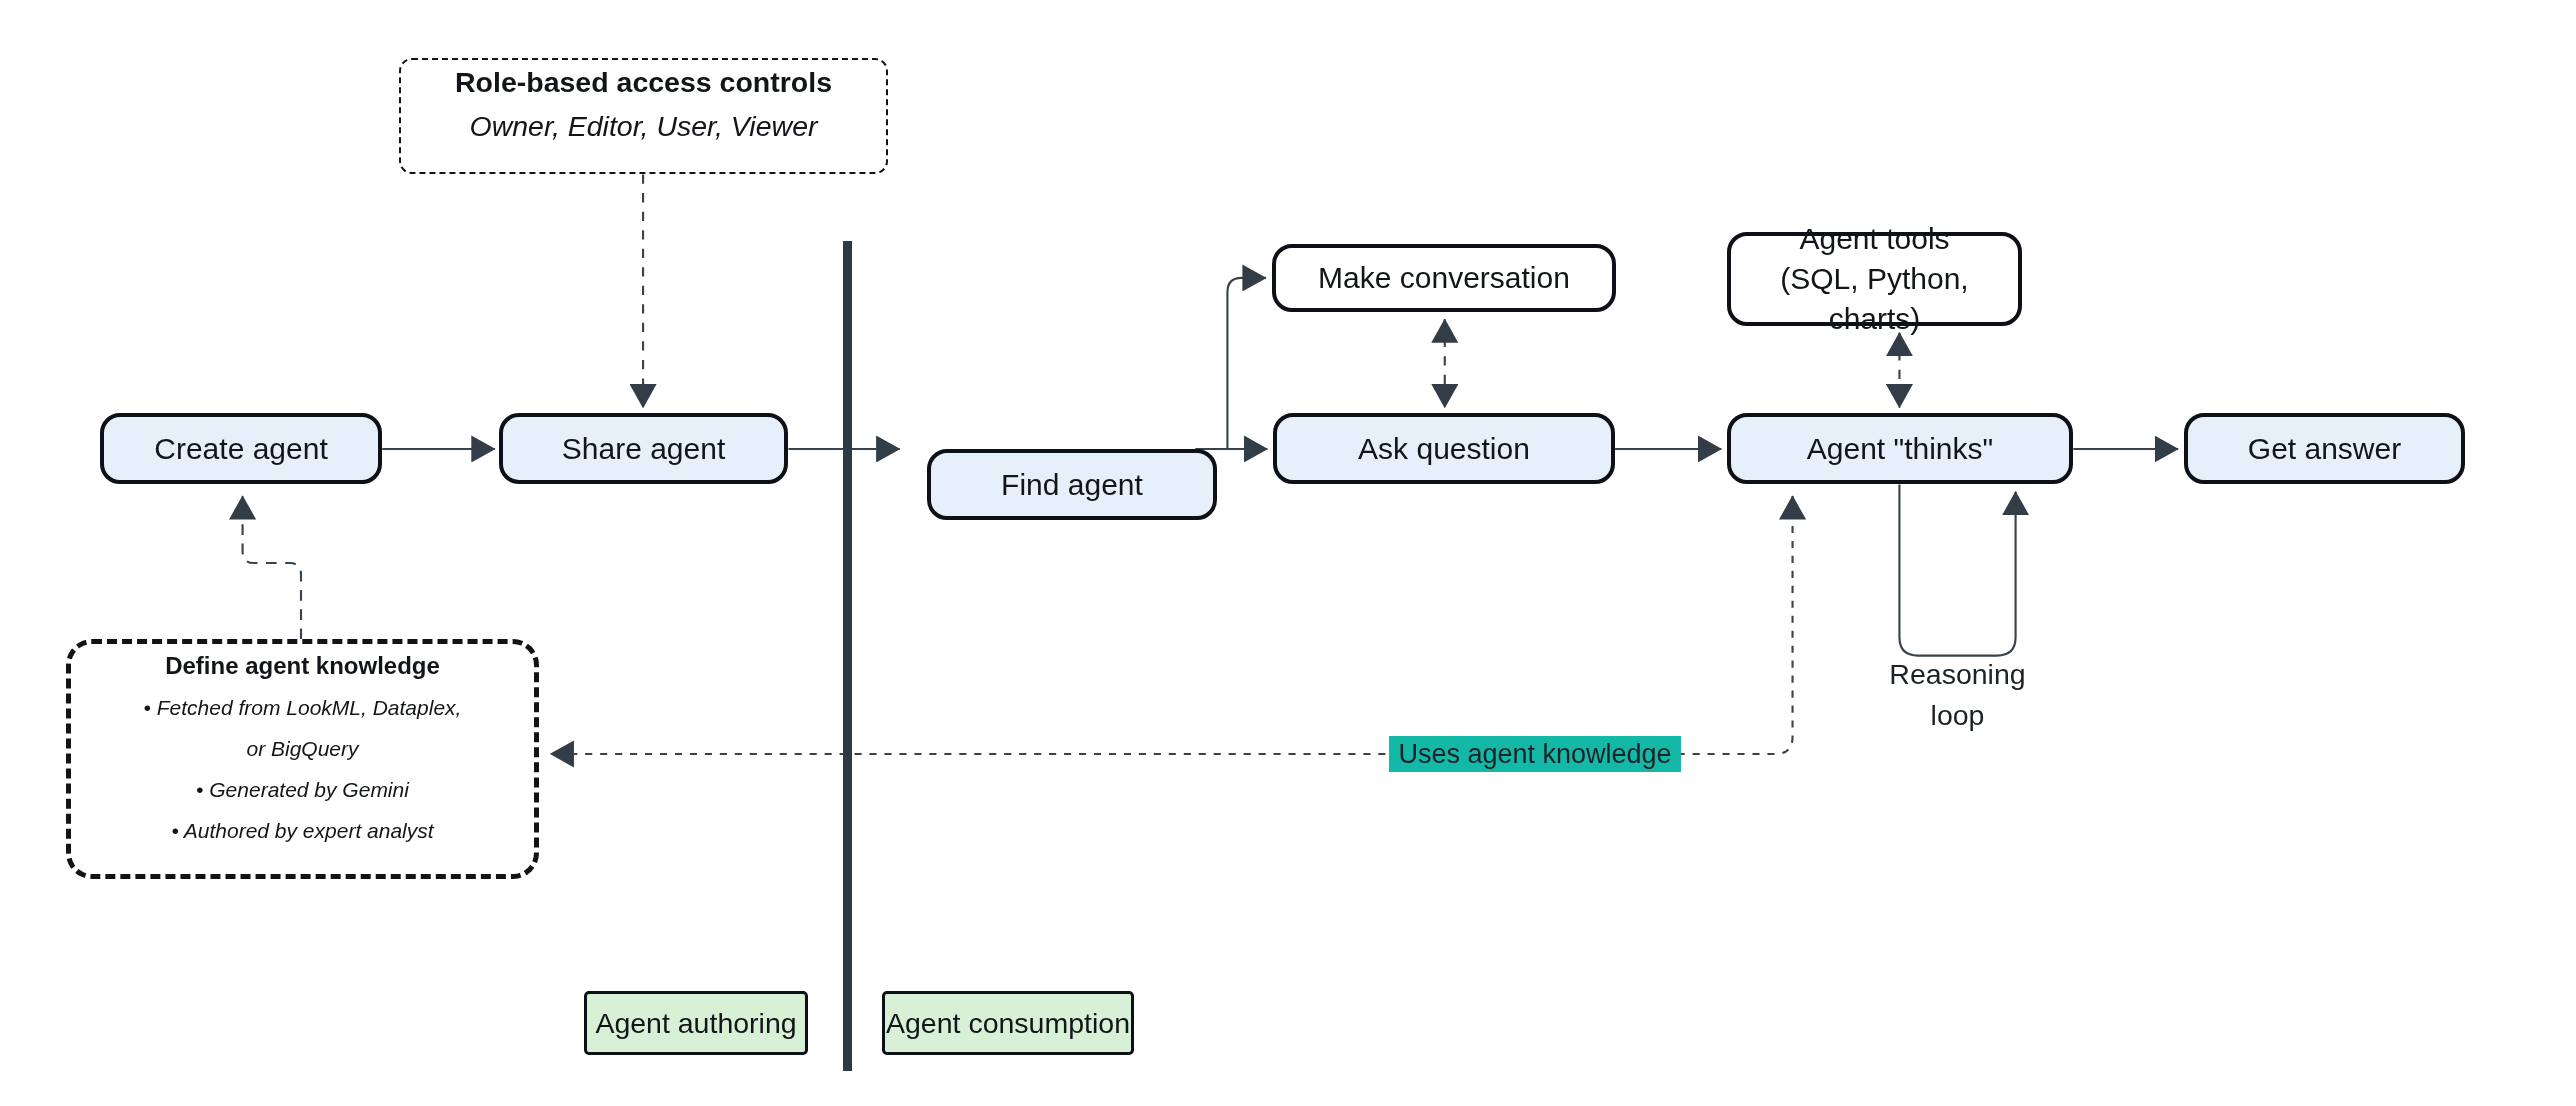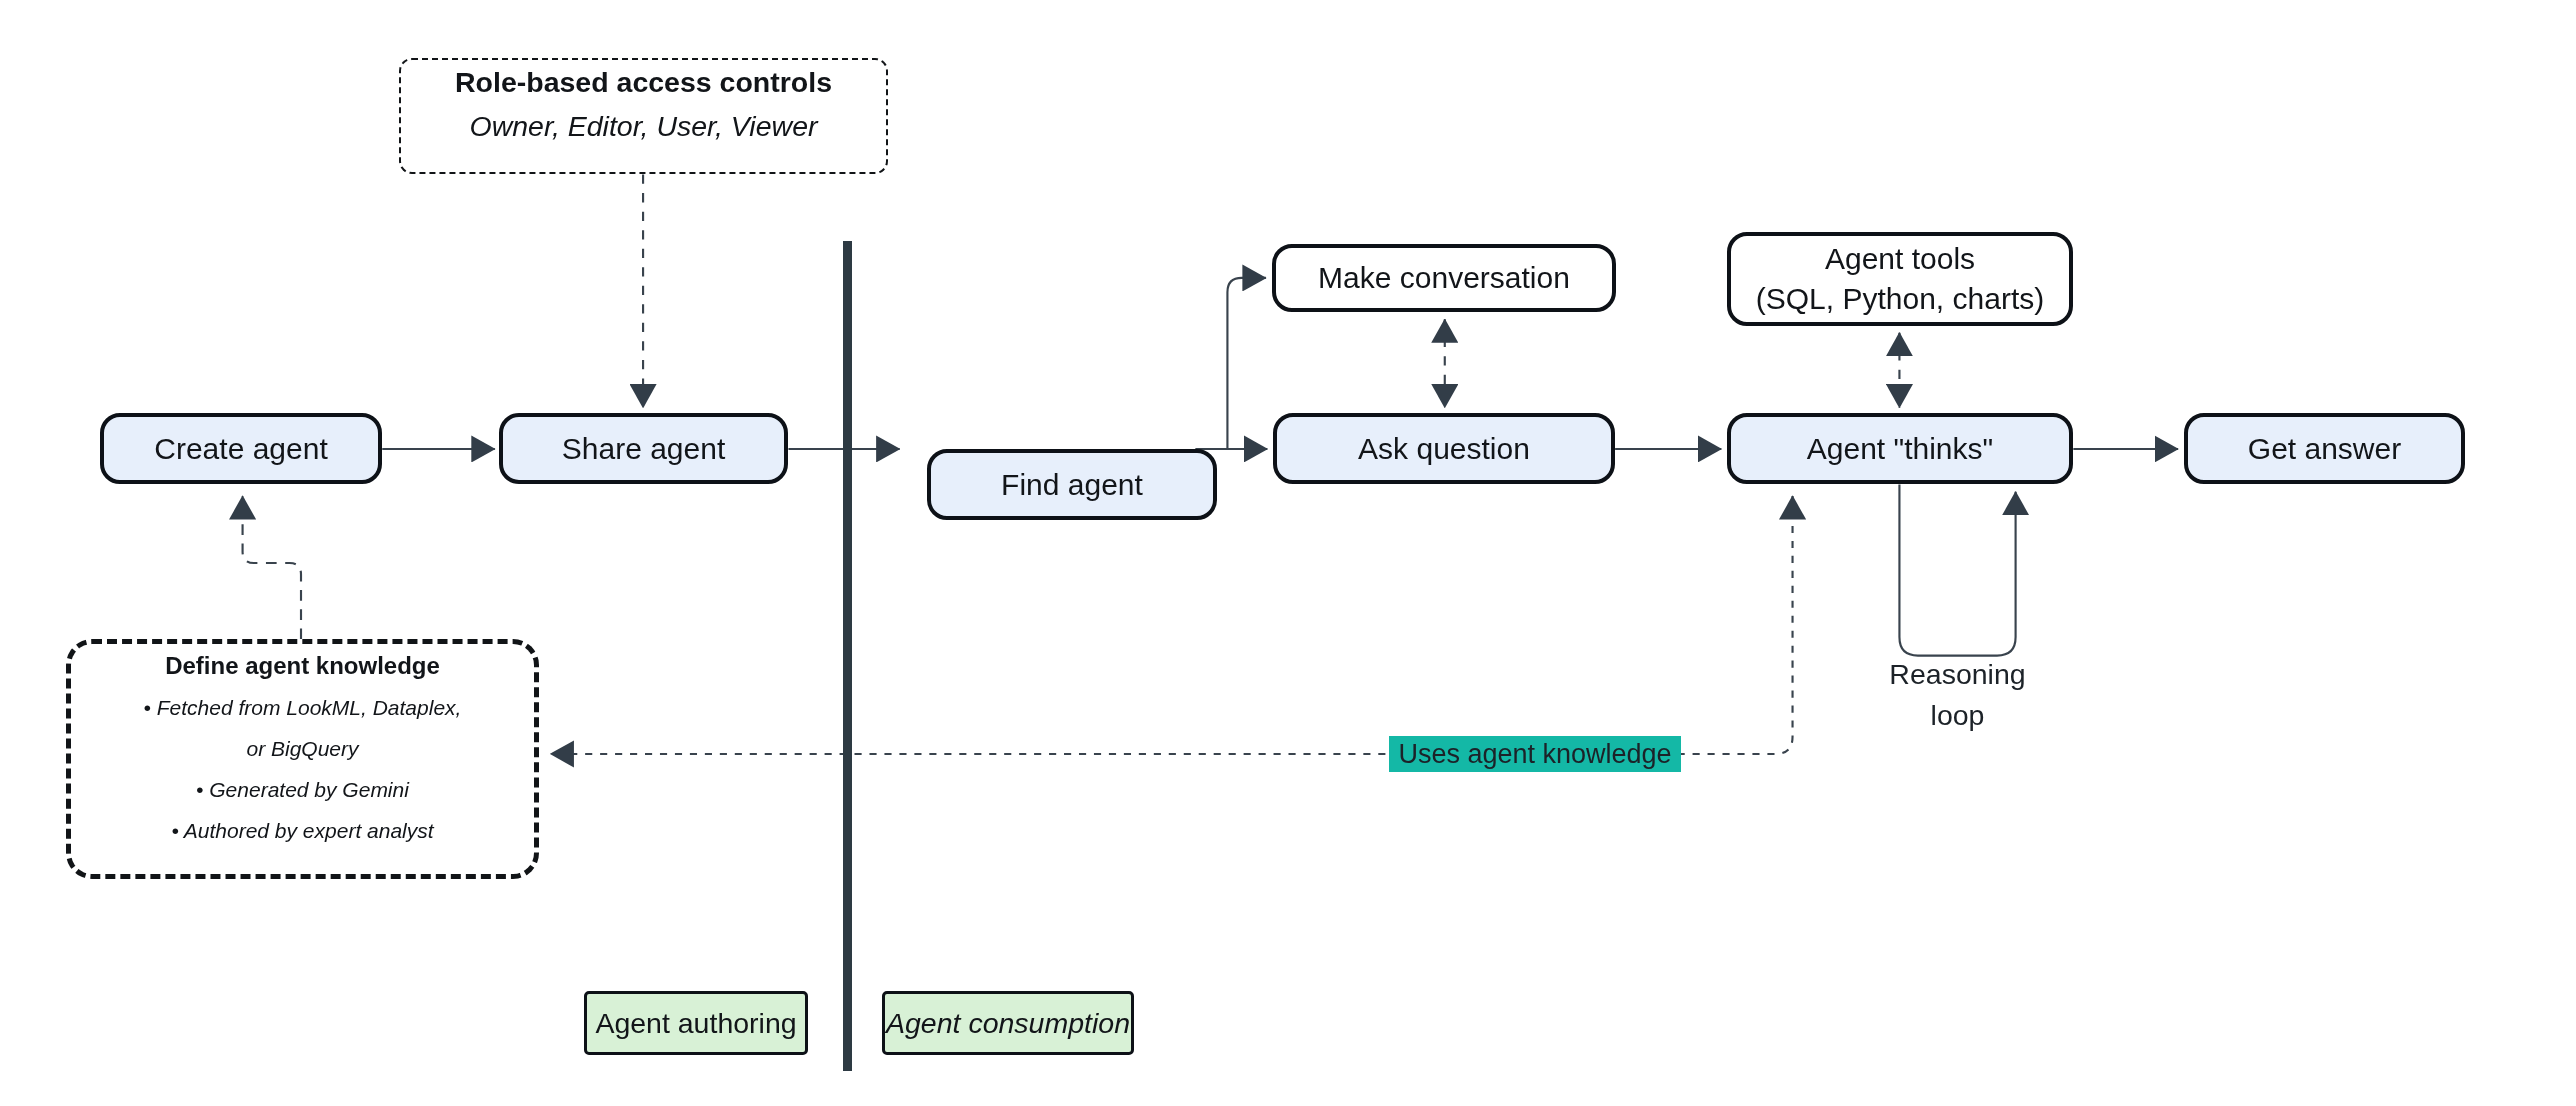--- a/index.html
+++ b/index.html
@@ -119,21 +119,21 @@
   </div>
 
   <div class="node white" style="left:1272px;top:244px;width:344px;height:68px;">
     <span>Make conversation</span>
   </div>
 
   <div class="node" style="left:1273px;top:413px;width:342px;height:71px;">
     <span>Ask question</span>
   </div>
 
-  <div class="node white" style="left:1727px;top:232px;width:346px;height:94px;flex-direction:column;">
+  <div class="node white" style="left:1727px;top:232px;width:295px;height:94px;flex-direction:column;">
     <div>Agent tools</div>
     <div>(SQL, Python, charts)</div>
   </div>
 
   <div class="node" style="left:1727px;top:413px;width:346px;height:71px;">
     <span>Agent "thinks"</span>
   </div>
 
   <div class="node" style="left:2184px;top:413px;width:281px;height:71px;">
     <span>Get answer</span>
@@ -143,18 +143,18 @@
 
   <div class="float-label" id="loop-label">
     <div>Reasoning</div>
     <div>loop</div>
   </div>
 
   <div class="section-label" style="left:584px;top:991px;width:224px;height:64px;">
     <span>Agent authoring</span>
   </div>
 
-  <div class="section-label" style="left:882px;top:991px;width:252px;height:64px;font-style:italic;">
+  <div class="section-label" style="left:882px;top:991px;width:252px;height:64px;">
     <span>Agent consumption</span>
   </div>
 
 </div>
 
 
 </body></html>

